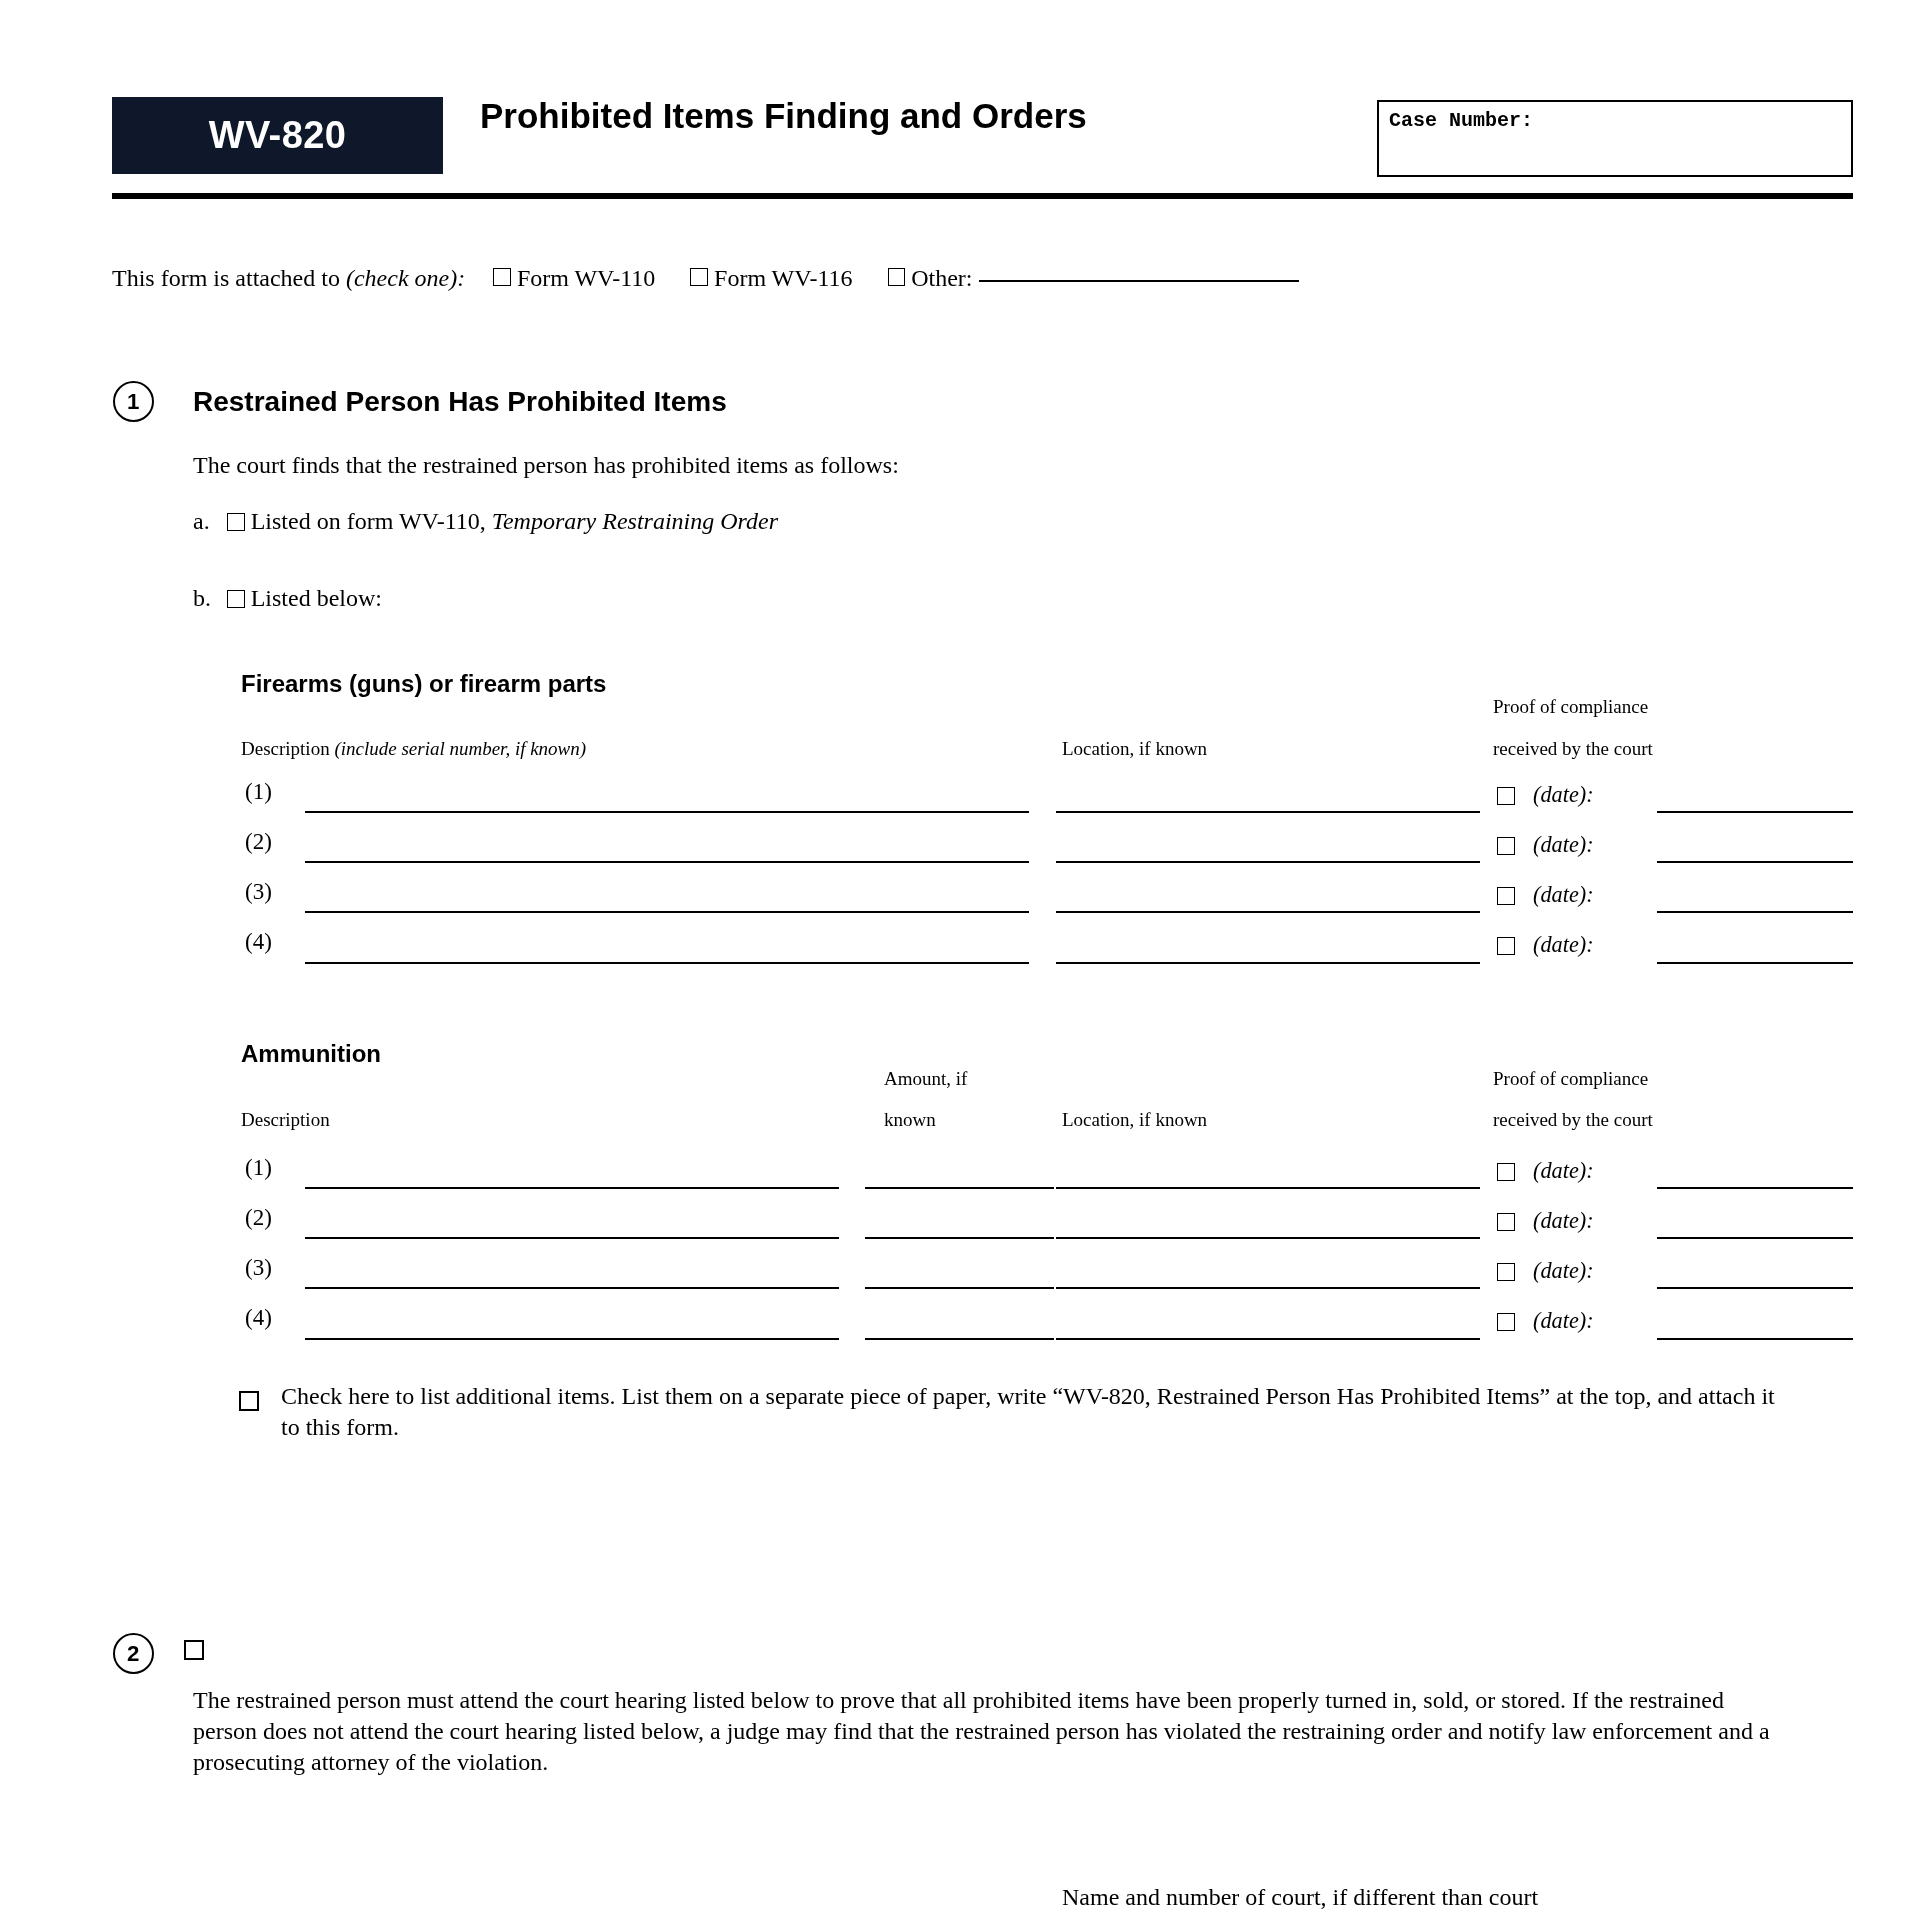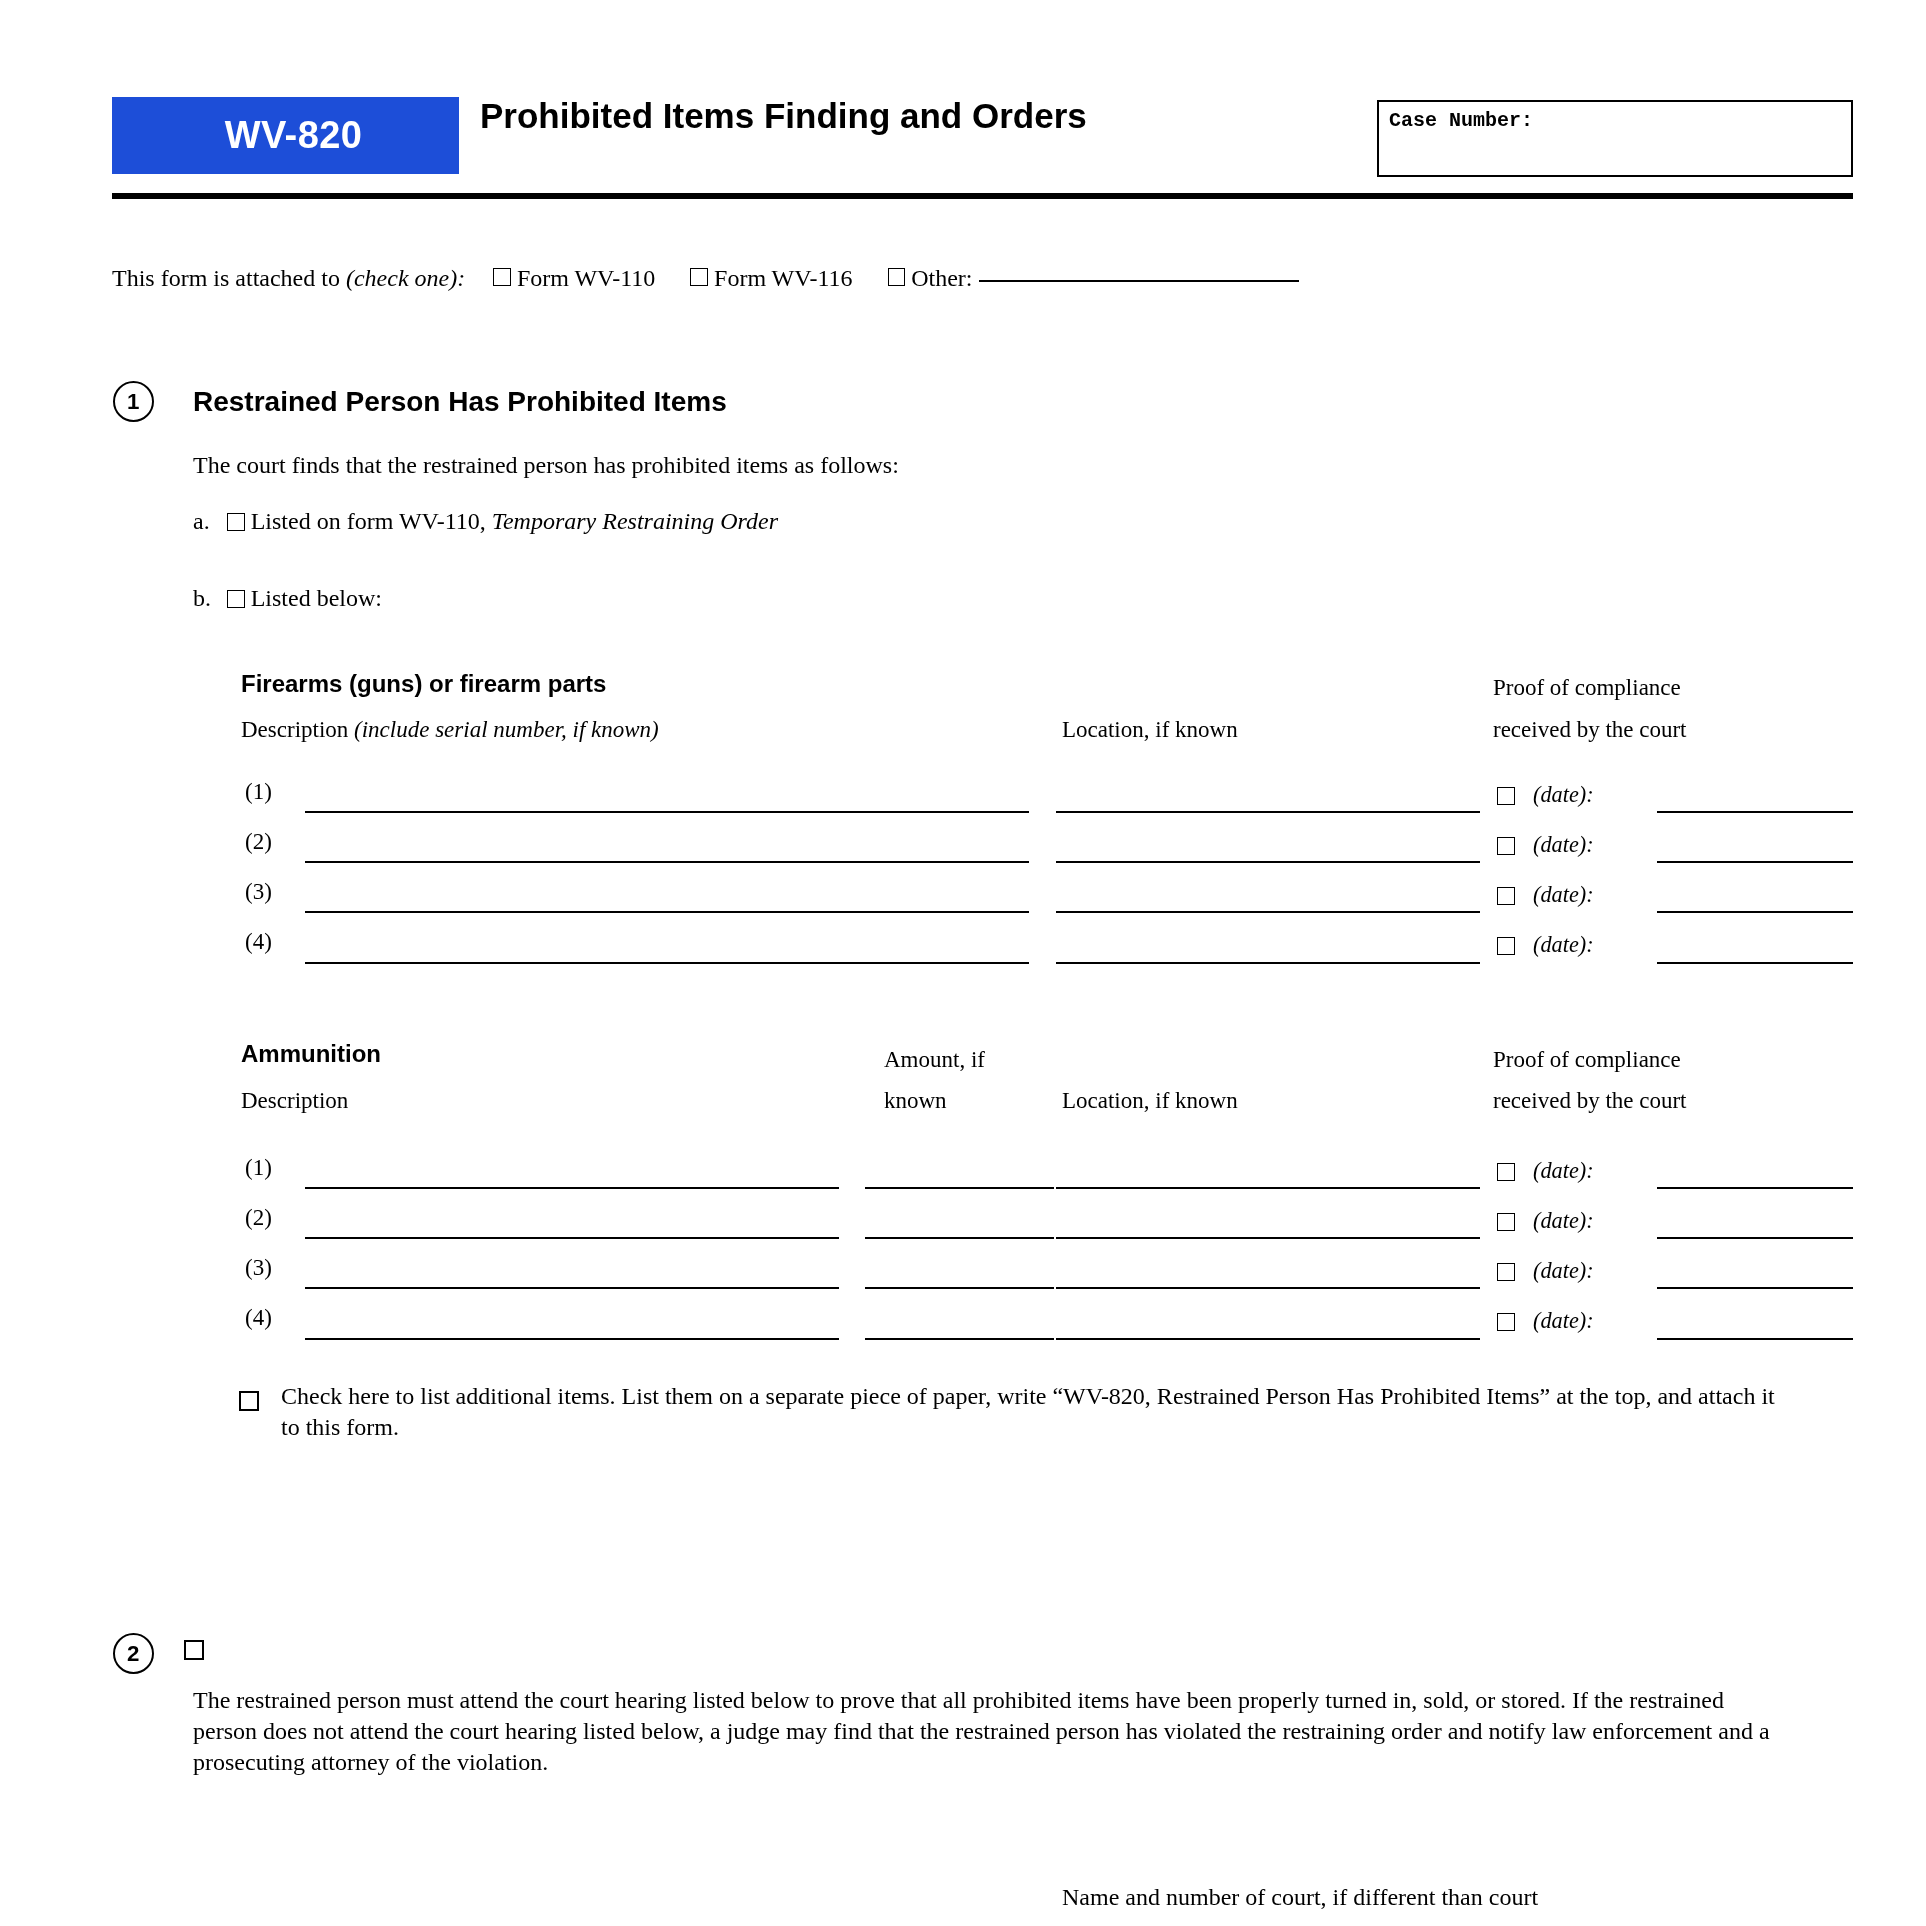--- a/index.html
+++ b/index.html
@@ -37,30 +37,29 @@
   .header {
     position: absolute;
     left: 0; top: 88px;
     width: 1741px;
     height: 100px;
   }
   .form-badge {
     position: absolute;
     left: 0; top: 8.5px;
     width: 331px; height: 77px;
-    background: #1d4ed8;
+    background: #0f172a;
     color: #ffffff;
     font-family: "Liberation Sans", sans-serif;
     font-weight: bold;
     font-size: 38px;
     letter-spacing: 0.4px;
     display: flex;
     align-items: center;
     justify-content: center;
-    padding-left: 16px;
   }
   .form-title {
     position: absolute;
     left: 368px; top: 6.2px;
     width: 732px;
     font-family: "Liberation Sans", sans-serif;
     font-weight: bold;
     font-size: 35px;
     line-height: 43px;
   }
@@ -163,22 +162,23 @@
   
   .tbl-title {
     position: absolute;
     font-family: "Liberation Sans", sans-serif;
     font-weight: bold;
     font-size: 24px;
     white-space: nowrap;
   }
   .tbl-hdr {
     position: absolute;
-    font-size: 23px;
+    font-size: 19px;
     line-height: 29px;
+    margin-top: 19px;
   }
   .rowno {
     position: absolute;
     font-size: 23px;
   }
   .uline {
     position: absolute;
     height: 0;
     border-bottom: 2.3px solid #000;
   }

